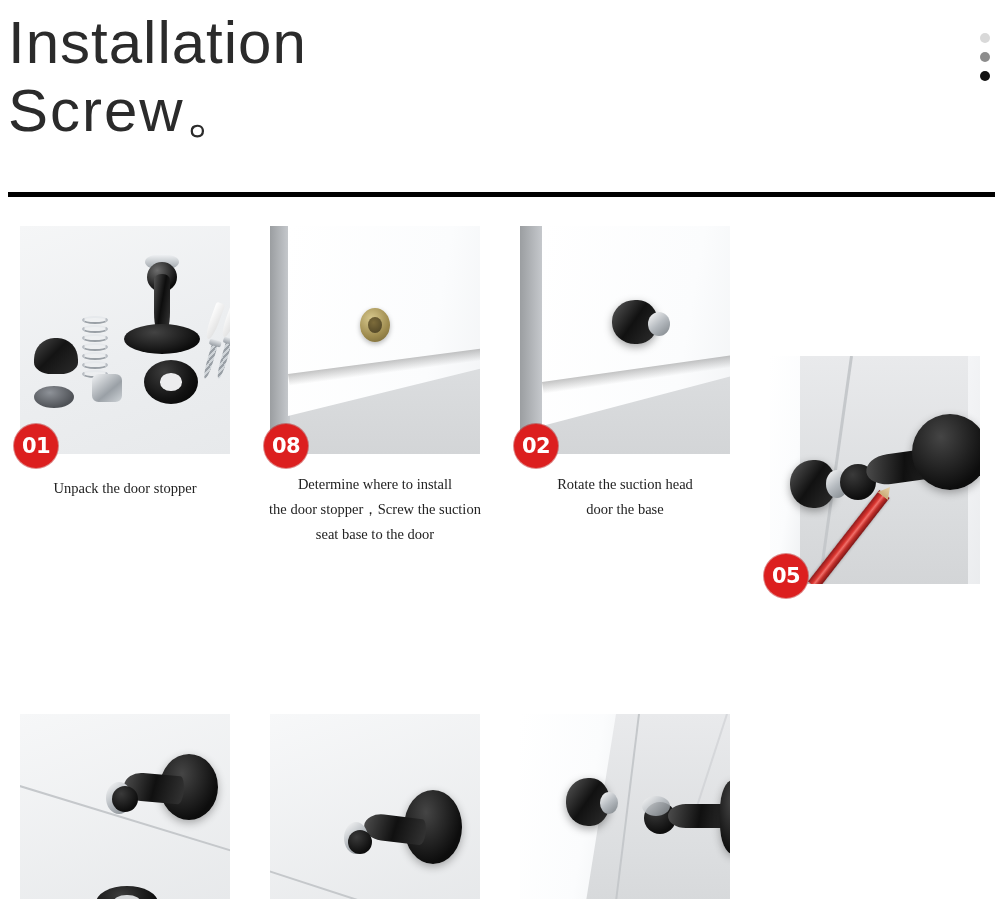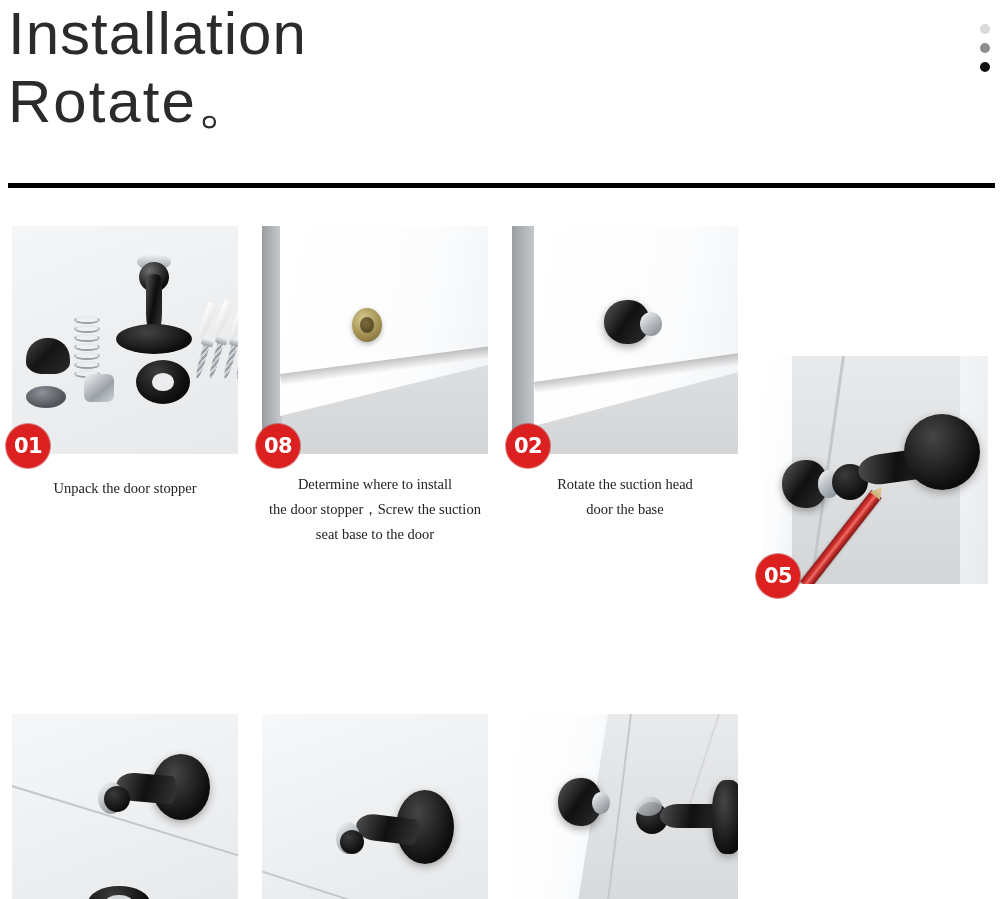--- a/index.html
+++ b/index.html
@@ -5,21 +5,21 @@
   * { box-sizing: border-box; margin: 0; padding: 0; }
   html, body {
     width: 1001px; height: 899px;
     background: #ffffff;
     font-family: "Liberation Sans", sans-serif;
     overflow: hidden;
   }
   .page { position: relative; width: 1001px; height: 899px; background:#fff; }
 
   
-  .header { position: absolute; left: 0; top: 8px; width: 1001px; height: 178px; }
+  .header { position: absolute; left: 0; top: 17px; width: 1001px; height: 178px; }
   .title {
     position: absolute; left: 8px; top: -8px;
     font-size: 60px; line-height: 68px; font-weight: 400;
     letter-spacing: 1px; color: #2b2b2b;
     width: 760px;
   }
   .title .ln { display: block; white-space: pre; }
   .title .ln2 { letter-spacing: 2px; }
   .dots { position: absolute; right: 7px; top: 16px; width: 14px; }
   .dot { width: 10px; height: 10px; border-radius: 50%; margin-bottom: 9px; }
@@ -36,21 +36,21 @@
     position: absolute; left: 0; top: 226px;
     width: 1001px;
     display: grid;
     grid-template-columns: repeat(4, 250px);
     grid-auto-rows: auto;
     column-gap: 0; row-gap: 0;
   }
   .cell { width: 250px; }
   .cell.r2 { margin-top: 130px; }
 
-  .photo-wrap { position: relative; width: 226px; height: 228px; margin: 0 auto; }
+  .photo-wrap { position: relative; width: 210px; height: 228px; margin: 0 auto; }
   .photo {
     position: absolute; inset: 0;
     overflow: hidden;
     background: #f2f3f5;
   }
   .badge {
     position: absolute; left: -6px; bottom: -14px;
     width: 44px; height: 44px; border-radius: 50%;
     background: #dc1f1f;
     color: #fff; font-size: 21px; font-weight: 700;
@@ -208,21 +208,21 @@
   }
 </style>
 </head>
 <body>
 
 <div class="page">
 
   <div class="header">
     <div class="title">
       <span class="ln ln1">Installation</span>
-      <span class="ln ln2">Rotate。</span>
+      <span class="ln ln2">Screw。</span>
     </div>
     <div class="dots">
       <div class="dot d1"></div>
       <div class="dot d2"></div>
       <div class="dot d3"></div>
     </div>
     <div class="rule"></div>
   </div>
 
   <div class="grid">

